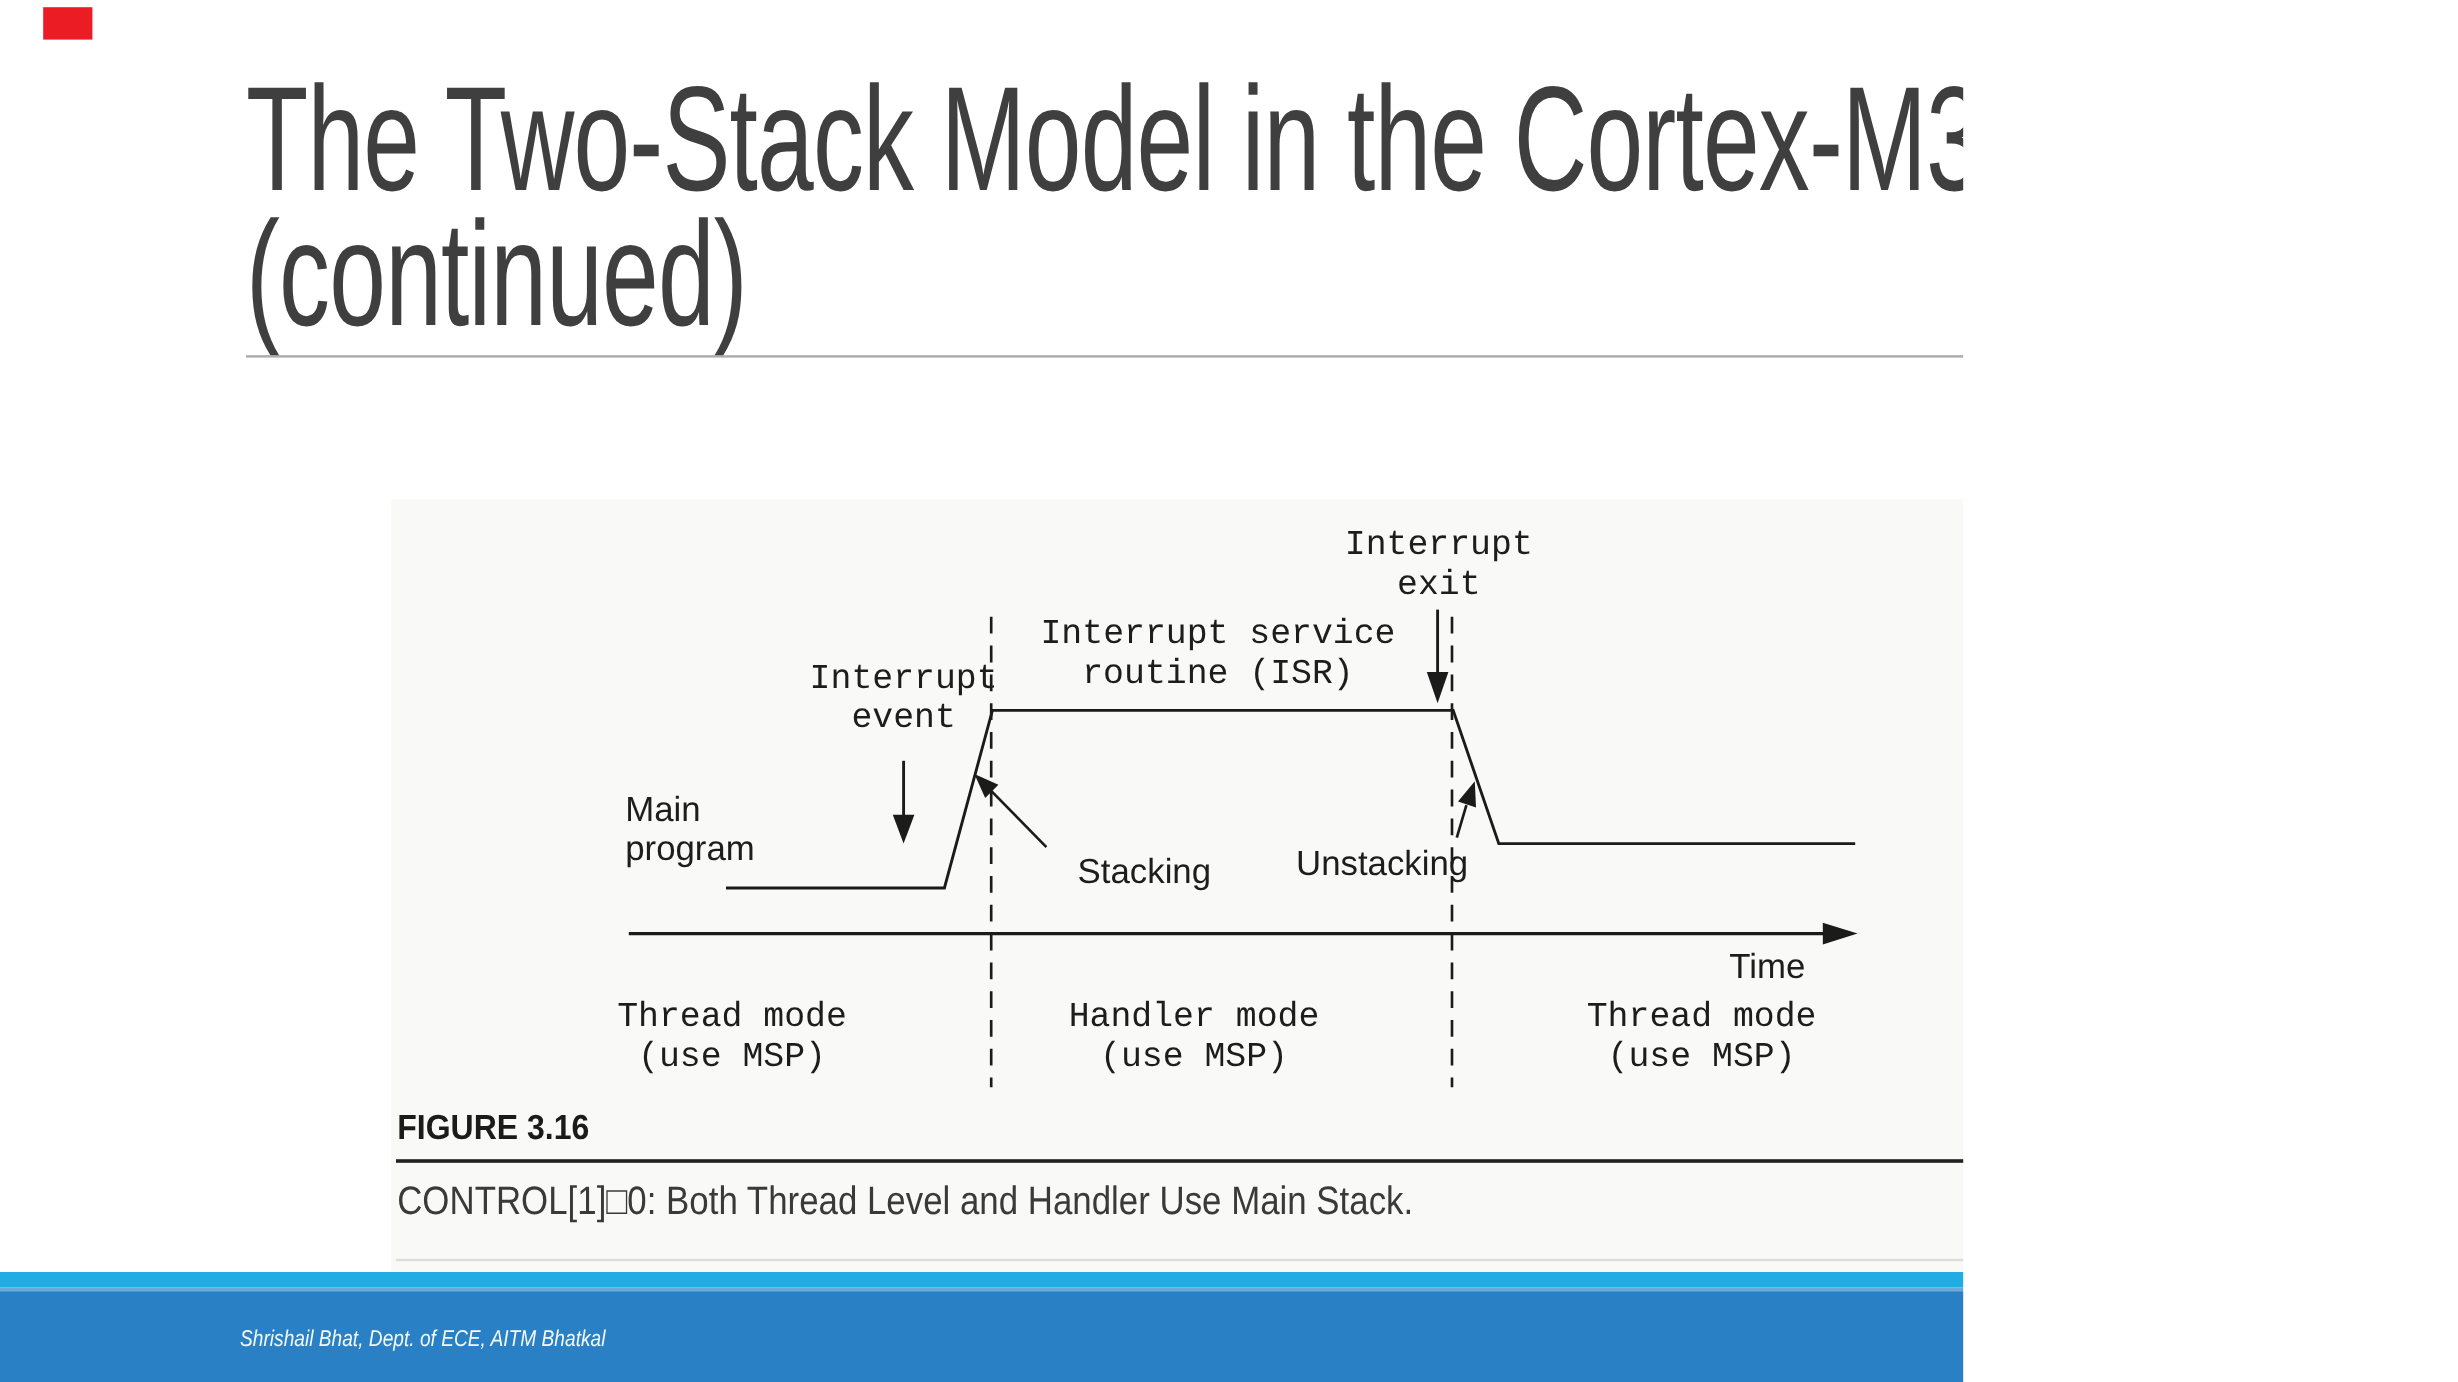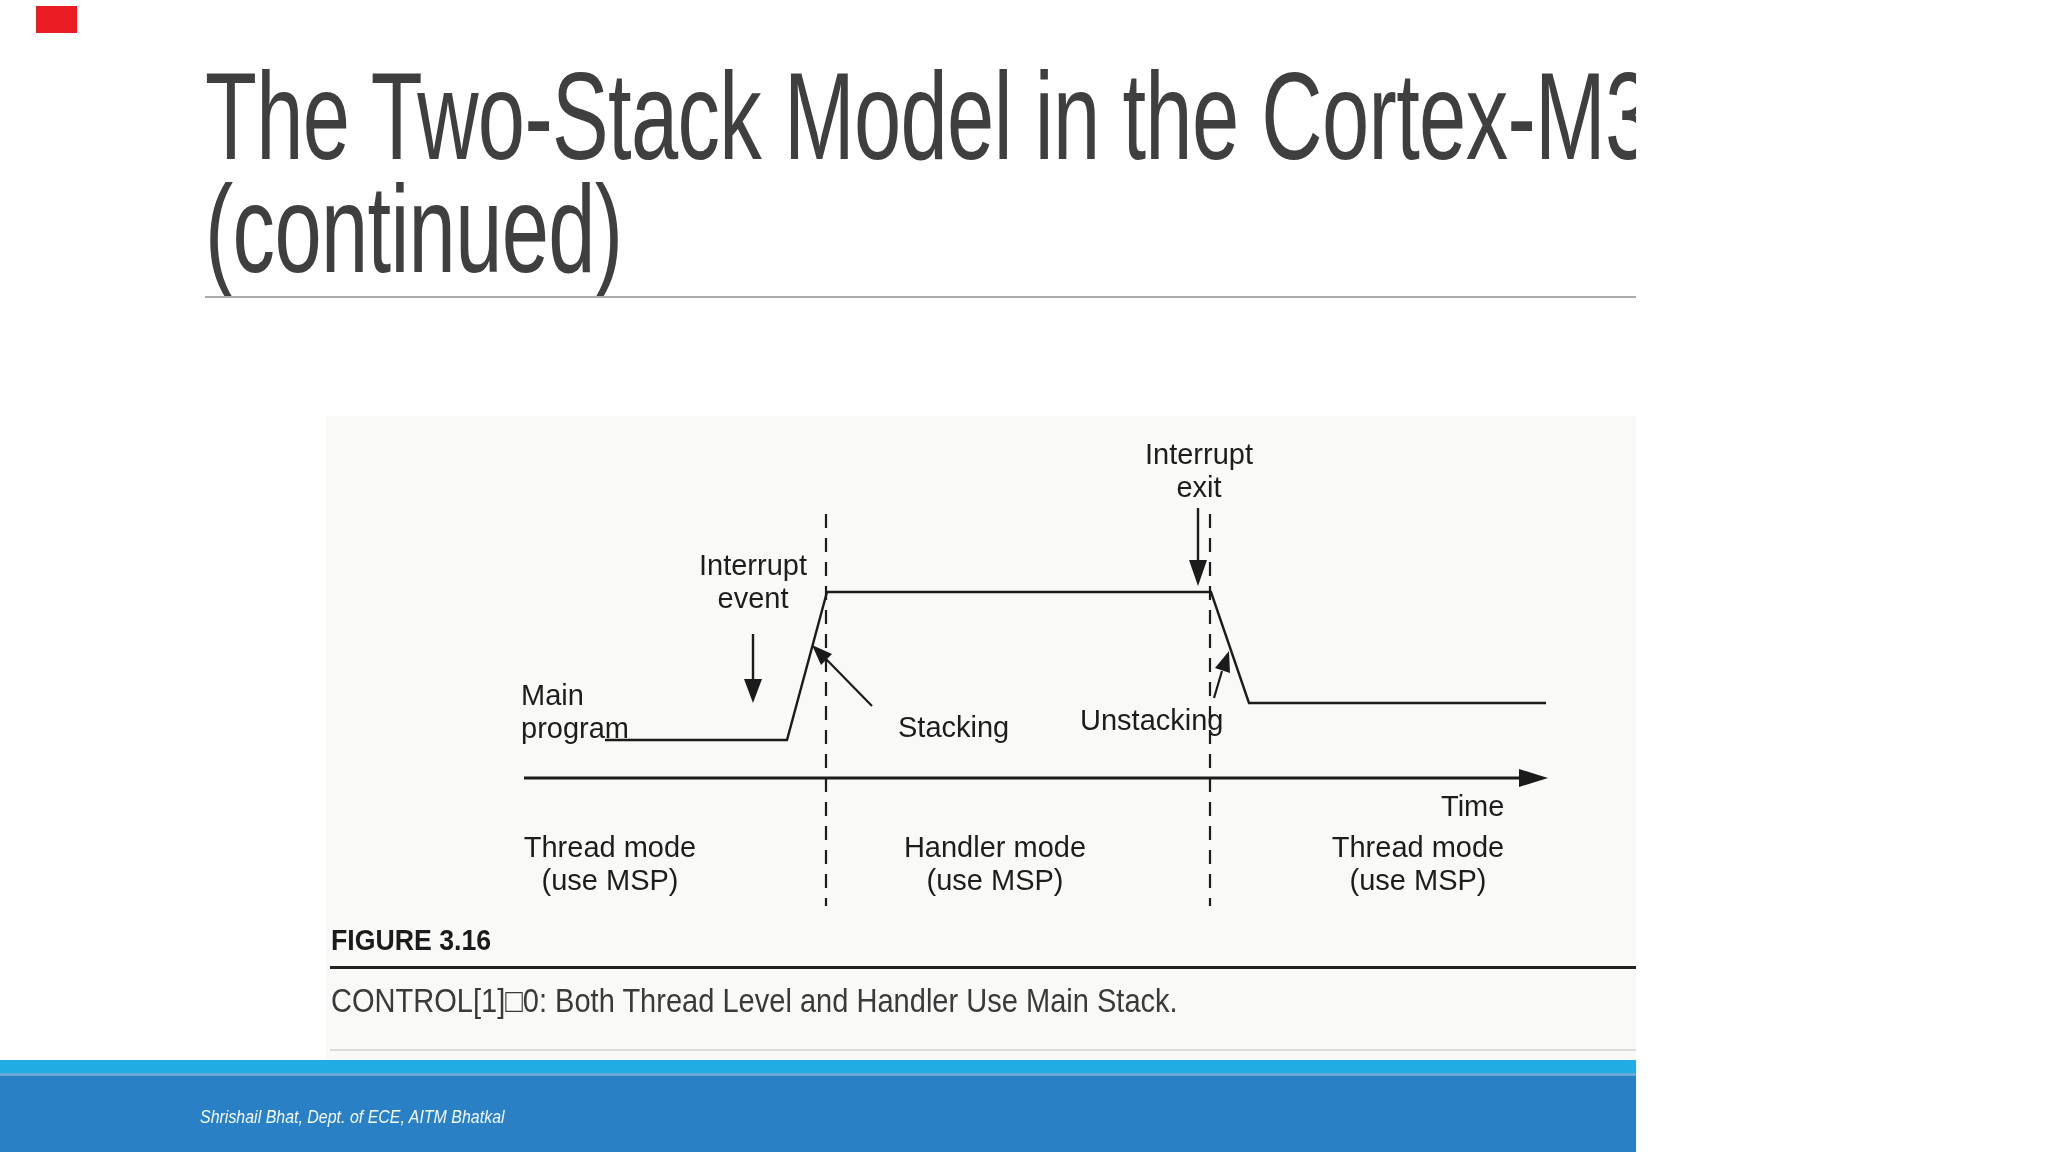--- a/index.html
+++ b/index.html
@@ -13,21 +13,21 @@
   .title{position:absolute;left:205px;top:60px;width:2400px;color:#3f3f3f;}
   .title .tl{display:block;font-size:124px;line-height:113px;font-weight:400;
              letter-spacing:-1px;transform:scaleX(0.685);transform-origin:left top;white-space:nowrap;}
   .title-rule{position:absolute;left:205px;top:296px;width:1706px;height:2px;background:#ababab;}
 
   
   .fig-bg{position:absolute;left:326px;top:416px;width:1434px;height:646px;background:#f9f9f7;}
   svg.diagram{position:absolute;left:0;top:0;width:2048px;height:1152px;}
 
   .dlabel{position:absolute;font-size:29px;line-height:33px;color:#1d1d1d;white-space:pre-line;}
-  .dlabel.center{transform:translateX(-50%);text-align:center;}
+  .dlabel.center{transform:translateX(-50%);text-align:center;font-family:Liberation Mono, monospace;}
 
   .fig-title{position:absolute;left:331px;top:924px;font-size:29px;font-weight:700;color:#1b1b1b;
              transform:scaleX(0.92);transform-origin:left top;white-space:nowrap;letter-spacing:0px;}
   .fig-rule{position:absolute;left:330px;top:966px;width:1412px;height:3px;background:#222222;}
   .fig-caption{position:absolute;left:331px;top:982px;font-size:33px;color:#3a3a3a;
                transform:scaleX(0.88);transform-origin:left top;white-space:nowrap;}
   .fig-bottom-line{position:absolute;left:330px;top:1049px;width:1412px;height:2px;background:#dcdcda;}
 
   
   .footer-stripe{position:absolute;left:0;top:1060px;width:2048px;height:13px;background:#21ACE3;}
@@ -70,23 +70,25 @@
 
     <line x1="872" y1="706" x2="826" y2="659" stroke="#1b1b1b" stroke-width="2.2"></line>
     <polygon points="812,645 821,665 832,654" fill="#1b1b1b"></polygon>
 
     <line x1="1214" y1="698" x2="1222" y2="671" stroke="#1b1b1b" stroke-width="2.2"></line>
     <polygon points="1229,651 1215,668 1230,673" fill="#1b1b1b"></polygon>
   </svg>
 
   <div class="dlabel center" style="left:1199px;top:438px;">Interrupt
 exit</div>
+  <div class="dlabel center" style="left:1015px;top:512px;">Interrupt service
+routine (ISR)</div>
   <div class="dlabel center" style="left:753px;top:549px;">Interrupt
 event</div>
-  <div class="dlabel" style="left:521px;top:679px;">Main
+  <div class="dlabel" style="left:521px;top:659px;">Main
 program</div>
   <div class="dlabel" style="left:851px;top:711px;margin-left:47px;">Stacking</div>
   <div class="dlabel" style="left:1080px;top:704px;">Unstacking</div>
   <div class="dlabel" style="left:1441px;top:790px;">Time</div>
   <div class="dlabel center" style="left:610px;top:831px;">Thread mode
 (use MSP)</div>
   <div class="dlabel center" style="left:995px;top:831px;">Handler mode
 (use MSP)</div>
   <div class="dlabel center" style="left:1418px;top:831px;">Thread mode
 (use MSP)</div>

